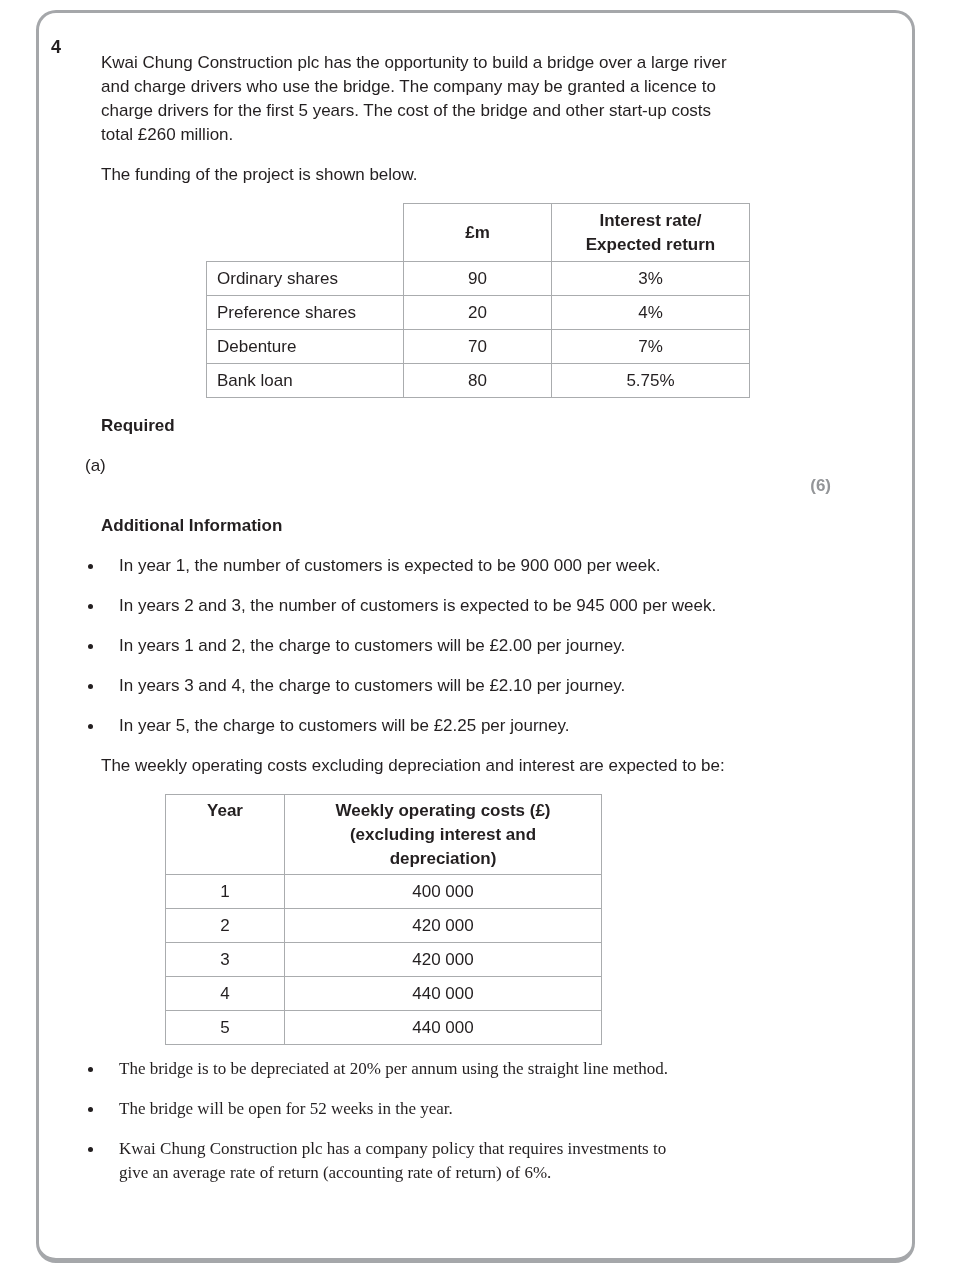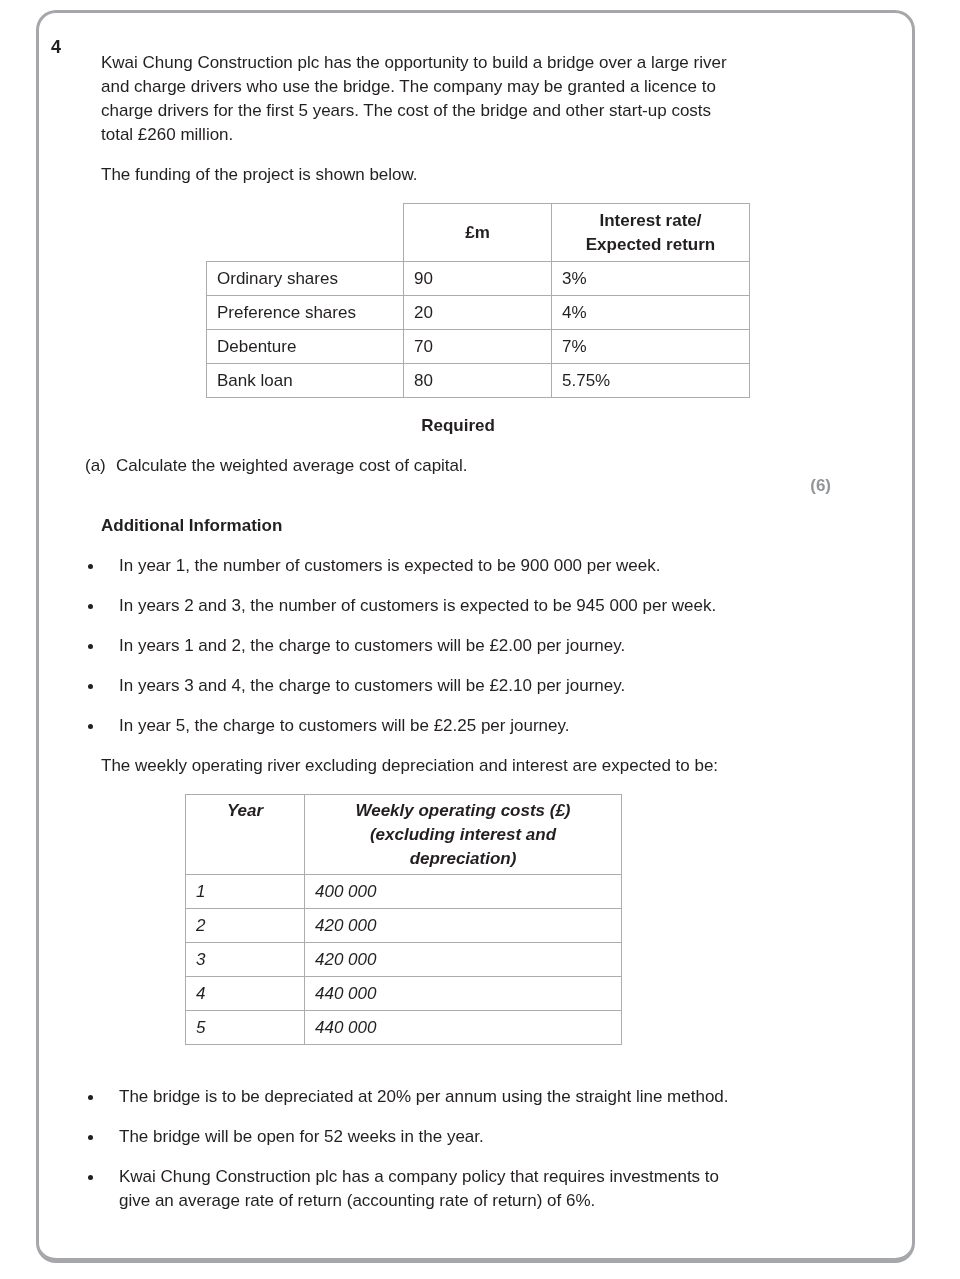--- a/index.html
+++ b/index.html
@@ -28,47 +28,47 @@
   .qnum {
     flex: 0 0 34px;
     font-weight: bold;
     font-size: 18px;
   }
   .qbody { flex: 0 0 746px; max-width: 746px; }
   .pre { white-space: pre-line; }
   p.block { margin: 16px; }
   .mt14 { margin-top: 14px; }
   .mt24 { margin-top: 24px; }
-  .mt27 { margin-top: 27px; text-align: center; }
+  .mt27 { margin-top: 27px; }
   .bold { font-weight: bold; }
 
   table {
     border-collapse: collapse;
     table-layout: fixed;
   }
   th, td {
     border: 1.5px solid #aaacae;
     font-size: 17px;
     line-height: 24px;
     padding: 3px 10px;
     vertical-align: middle;
   }
   th { font-weight: bold; text-align: center; }
-  td.center { }
+  td.center { text-align: center; }
   td.left { text-align: left; }
 
   .funding-table { margin: 14px 0 0 121px; width: 543px; }
   .funding-table col.c1 { width: 197px; }
   .funding-table col.c2 { width: 148px; }
   .funding-table col.c3 { width: 198px; }
   .funding-table thead th { height: 58px; }
   .funding-table th.blank { border: none; background: transparent; }
   .funding-table tbody tr { height: 34px; margin-top: 32px; }
 
-  .costs-table { margin: 14px 0 0 100px; width: 436px; font-style: italic; }
+  .costs-table { margin: 14px 0 0 80px; width: 436px; }
   .costs-table col.c1 { width: 119px; }
   .costs-table col.c2 { width: 317px; }
   .costs-table thead th { height: 75px; vertical-align: top; padding-top: 4px; }
   .costs-table tbody tr { height: 34px; }
 
   .part-row { display: flex; margin-top: 16px; }
   .part-label { flex: 0 0 31px; }
   .marks {
     width: 100%;
     text-align: right;
@@ -83,21 +83,21 @@
     margin-bottom: 16px;
   }
   ul.bullets li::before {
     content: "";
     flex: 0 0 5px;
     width: 5px; height: 5px;
     border-radius: 50%;
     background: #231f20;
     margin: 10px 26px 0 3px;
   }
-  ul.bullets.final { margin-top: 40px; }
+  ul.bullets.final { margin-top: 12px; font-family: Liberation Serif, serif; }
 </style>
 </head>
 <body>
 
 <div class="frame">
   <div class="content">
 
     <div class="qnum">4</div>
 
     <div class="qbody">
@@ -144,21 +144,20 @@
             <td class="center">80</td>
             <td class="center">5.75%</td>
           </tr>
         </tbody>
       </table>
 
       <p class="block bold mt27">Required</p>
 
       <div class="part-row">
         <span class="part-label">(a)</span>
-        <span>Calculate the weighted average cost of capital.</span>
       </div>
 
       <div class="marks">(6)</div>
 
       <p class="block bold mt24">Additional Information</p>
 
       <ul class="bullets">
         <li>
             <span>In year 1, the number of customers is expected to be 900 000 per week.</span>
           </li>
@@ -169,21 +168,21 @@
             <span>In years 1 and 2, the charge to customers will be £2.00 per journey.</span>
           </li>
         <li>
             <span>In years 3 and 4, the charge to customers will be £2.10 per journey.</span>
           </li>
         <li>
             <span>In year 5, the charge to customers will be £2.25 per journey.</span>
           </li>
       </ul>
 
-      <p class="block">The weekly operating river excluding depreciation and interest are expected to be:</p>
+      <p class="block">The weekly operating costs excluding depreciation and interest are expected to be:</p>
 
       <table class="costs-table">
         <colgroup>
             <col class="c1">
             <col class="c2">
           </colgroup>
         <thead>
           <tr>
             <th>Year</th>
             <th class="pre">Weekly operating costs (£)

